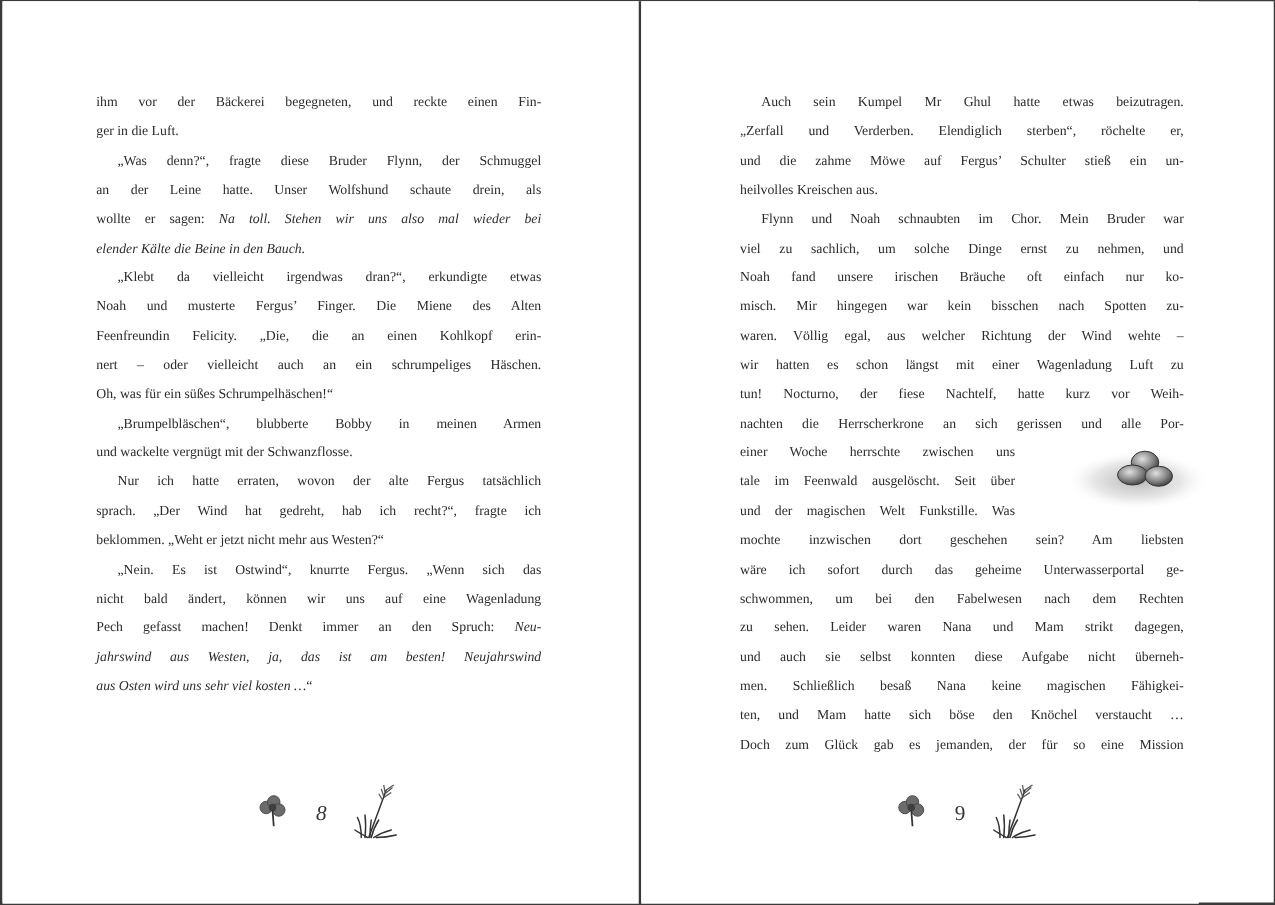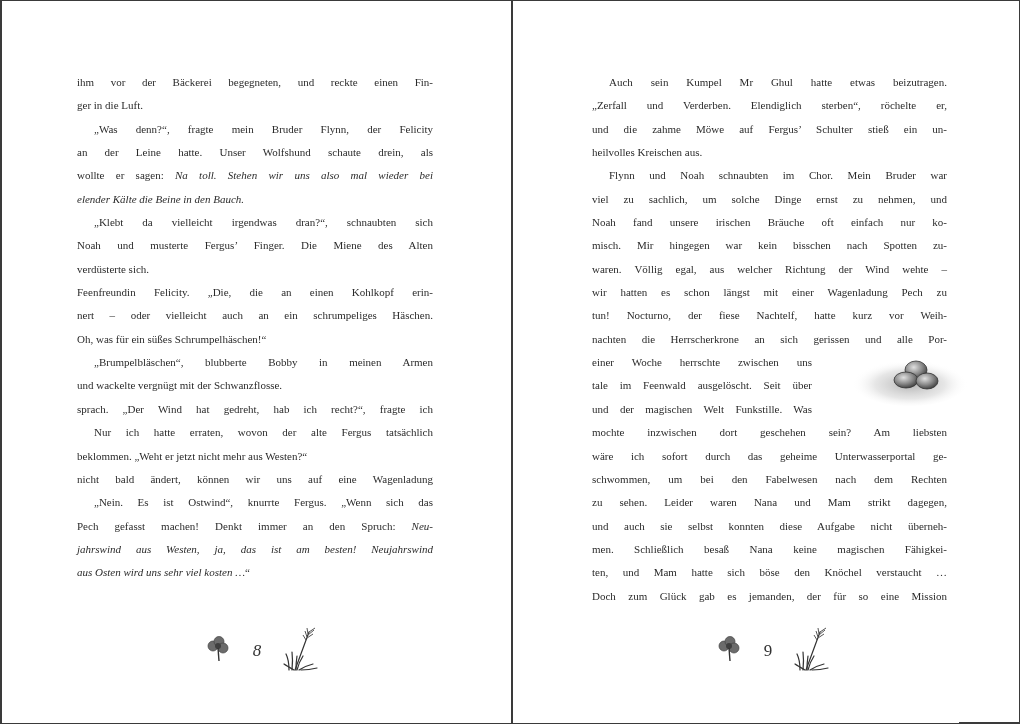--- a/index.html
+++ b/index.html
@@ -45,37 +45,36 @@
     .stones { position: absolute; left: 335px; top: 345px; width: 120px; height: 65px; }
   </style>
 </head>
 <body>
 
 <div class="spread">
   <div class="page left">
     <div class="text" id="left-text">
         <span class="line">ihm vor der Bäckerei begegneten, und reckte einen Fin-</span>
         <span class="line last">ger in die Luft.</span>
-        <span class="line ind">„Was denn?“, fragte mein Bruder Flynn, der Felicity</span>
+        <span class="line ind">„Was denn?“, fragte diese Bruder Flynn, der Schmuggel</span>
         <span class="line">an der Leine hatte. Unser Wolfshund schaute drein, als</span>
         <span class="line">wollte er sagen: <em>Na toll. Stehen wir uns also mal wieder bei</em></span>
         <span class="line last"><em>elender Kälte die Beine in den Bauch.</em></span>
-        <span class="line ind">„Klebt da vielleicht irgendwas dran?“, schnaubten sich</span>
+        <span class="line ind">„Klebt da vielleicht irgendwas dran?“, erkundigte etwas</span>
         <span class="line">Noah und musterte Fergus’ Finger. Die Miene des Alten</span>
-        <span class="line last">verdüsterte sich.</span>
         <span class="line">Feenfreundin Felicity. „Die, die an einen Kohlkopf erin-</span>
         <span class="line">nert – oder vielleicht auch an ein schrumpeliges Häschen.</span>
         <span class="line last">Oh, was für ein süßes Schrumpelhäschen!“</span>
         <span class="line ind">„Brumpelbläschen“, blubberte Bobby in meinen Armen</span>
         <span class="line last">und wackelte vergnügt mit der Schwanzflosse.</span>
+        <span class="line ind">Nur ich hatte erraten, wovon der alte Fergus tatsächlich</span>
         <span class="line">sprach. „Der Wind hat gedreht, hab ich recht?“, fragte ich</span>
-        <span class="line ind">Nur ich hatte erraten, wovon der alte Fergus tatsächlich</span>
         <span class="line last">beklommen. „Weht er jetzt nicht mehr aus Westen?“</span>
+        <span class="line ind">„Nein. Es ist Ostwind“, knurrte Fergus. „Wenn sich das</span>
         <span class="line">nicht bald ändert, können wir uns auf eine Wagenladung</span>
-        <span class="line ind">„Nein. Es ist Ostwind“, knurrte Fergus. „Wenn sich das</span>
         <span class="line">Pech gefasst machen! Denkt immer an den Spruch: <em>Neu-</em></span>
         <span class="line"><em>jahrswind aus Westen, ja, das ist am besten! Neujahrswind</em></span>
         <span class="line last"><em>aus Osten wird uns sehr viel kosten …</em>“</span>
       </div>
     <div class="footer">
       <span>
         <svg width="26" height="28" viewBox="0 0 26 28">
           <g fill="#6b6b6b" stroke="#444" stroke-width="0.7">
             <circle cx="8" cy="11" r="5"></circle>
             <circle cx="14" cy="6.5" r="5"></circle>
@@ -117,21 +116,21 @@
     <div class="text" id="right-text">
         <span class="line ind">Auch sein Kumpel Mr Ghul hatte etwas beizutragen.</span>
         <span class="line">„Zerfall und Verderben. Elendiglich sterben“, röchelte er,</span>
         <span class="line">und die zahme Möwe auf Fergus’ Schulter stieß ein un-</span>
         <span class="line last">heilvolles Kreischen aus.</span>
         <span class="line ind">Flynn und Noah schnaubten im Chor. Mein Bruder war</span>
         <span class="line">viel zu sachlich, um solche Dinge ernst zu nehmen, und</span>
         <span class="line">Noah fand unsere irischen Bräuche oft einfach nur ko-</span>
         <span class="line">misch. Mir hingegen war kein bisschen nach Spotten zu-</span>
         <span class="line">waren. Völlig egal, aus welcher Richtung der Wind wehte –</span>
-        <span class="line">wir hatten es schon längst mit einer Wagenladung Pech zu</span>
+        <span class="line">wir hatten es schon längst mit einer Wagenladung Luft zu</span>
         <span class="line">tun! Nocturno, der fiese Nachtelf, hatte kurz vor Weih-</span>
         <span class="line">nachten die Herrscherkrone an sich gerissen und alle Por-</span>
         <span class="line short">einer Woche herrschte zwischen uns</span>
         <span class="line short">tale im Feenwald ausgelöscht. Seit über</span>
         <span class="line short">und der magischen Welt Funkstille. Was</span>
         <span class="line">mochte inzwischen dort geschehen sein? Am liebsten</span>
         <span class="line">wäre ich sofort durch das geheime Unterwasserportal ge-</span>
         <span class="line">schwommen, um bei den Fabelwesen nach dem Rechten</span>
         <span class="line">zu sehen. Leider waren Nana und Mam strikt dagegen,</span>
         <span class="line">und auch sie selbst konnten diese Aufgabe nicht überneh-</span>

